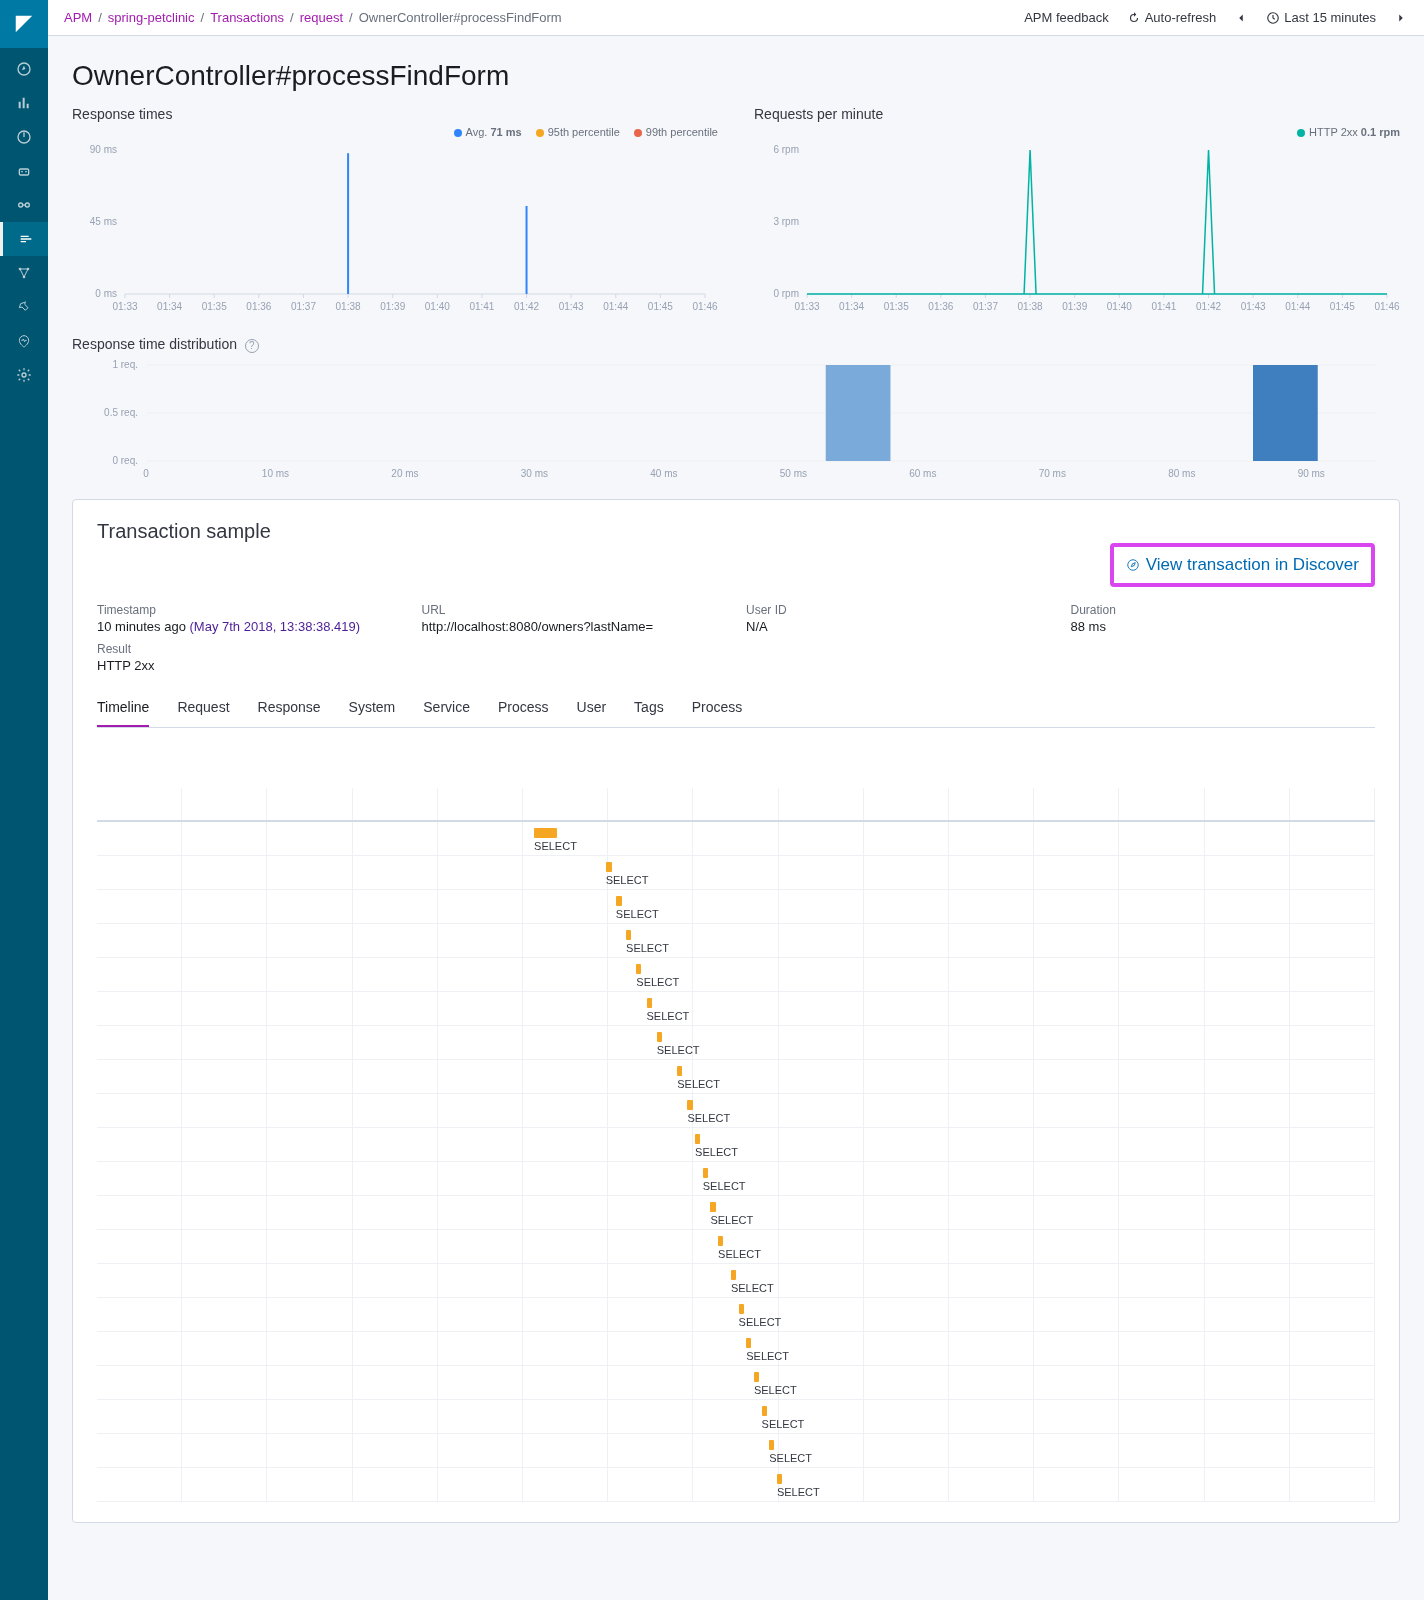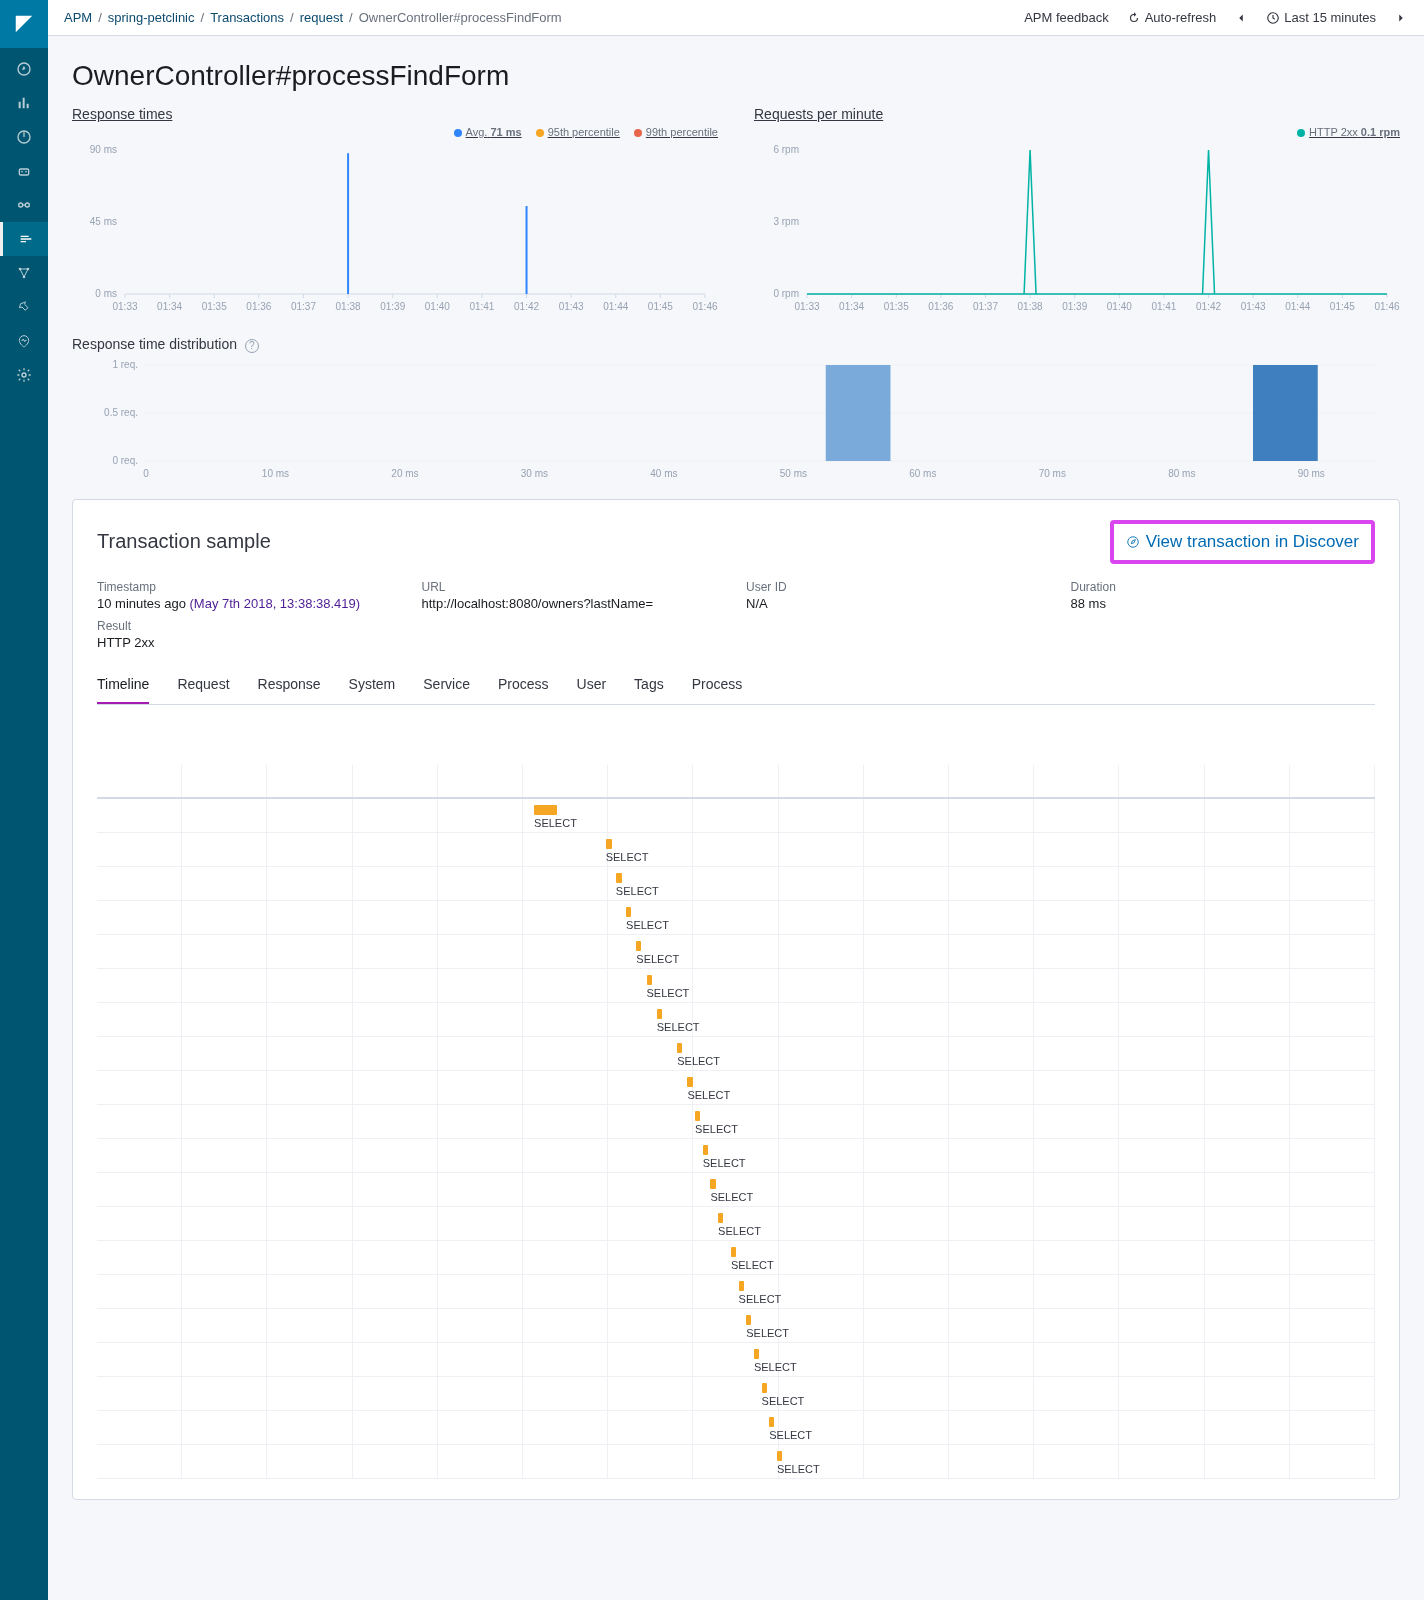--- a/index.html
+++ b/index.html
@@ -8,39 +8,39 @@
   .sidenav { width: 48px; background: #005571; flex: 0 0 48px; display:flex; flex-direction:column;}
   .logo-cell { height:48px; background:#0079a5; display:flex; align-items:center; justify-content:center;}
   .logo-cell svg{width:22px;height:22px;fill:#fff;}
   .nav-items{ display:flex; flex-direction:column; margin-top:4px;}
   .nav-item{ height:34px; display:flex; align-items:center; justify-content:center; color:#b8cdd6; cursor:pointer;}
   .nav-item.active{ background:#006a8a; border-left:3px solid #f0f0f0; color:#fff;}
   .nav-item svg{ width:16px;height:16px; fill:currentColor;}
   .main { flex:1; background:#f5f7fa; }
   .topbar { background:#fff; border-bottom:1px solid #d3dae6; display:flex; align-items:center; padding:0 16px; height:36px; font-size:13px;}
   .crumbs { display:flex; gap:6px; align-items:center; }
-  .crumbs a{ color:#0c4a6e; text-decoration:none;}
+  .crumbs a{ color:#a21caf; text-decoration:none;}
   .crumbs .sep{ color:#69707d;}
   .crumbs .current{ color:#69707d;}
   .top-actions{ margin-left:auto; display:flex; gap:18px; align-items:center; color:#343741;}
   .top-actions .link{ color:#343741; cursor:pointer; display:flex; align-items:center; gap:4px;}
   .top-actions svg{ width:14px; height:14px; fill:currentColor;}
   .content{ padding:16px 24px;}
   h1.page-title{ font-size:28px; font-weight:400; color:#1a1c21; margin:8px 0 14px;}
-  .row2 { display:flex; gap:36px;text-decoration:underline; }
+  .row2 { display:flex; gap:36px; }
   .chart-block{ flex:1;}
   .chart-title{ font-size:14px; font-weight:400; color:#343741; margin-bottom:4px;}
   .legend{ font-size:11px; color:#69707d; display:flex; gap:14px; justify-content:flex-end; margin-bottom:4px;}
   .legend .dot{ width:8px; height:8px; border-radius:50%; display:inline-block; margin-right:4px; vertical-align:middle;}
   .chart-svg{ width:100%; height:180px; display:block;}
   .help-icon{ width:14px;height:14px; border:1px solid #98a2b3; border-radius:50%; display:inline-flex; align-items:center; justify-content:center; font-size:10px; color:#98a2b3; margin-left:4px;}
   .dist-block{ margin-top:14px;}
   .dist-svg{ width:100%; height:130px; display:block;}
   .panel{ background:#fff; border:1px solid #d3dae6; border-radius:4px; padding:20px 24px; margin-top:12px;}
-  .panel-header{ display:flex; align-items:center; margin-bottom:16px;}
+  .panel-header{ display:flex; align-items:flex-start; margin-bottom:16px;flex-direction:column;}
   .panel-header h2{ font-size:20px; font-weight:400;}
   .btn-outline{ margin-left:auto; border:4px solid #d946ef; color:#006bb4; background:#fff; padding:8px 12px; border-radius:4px; font-size:17px; cursor:pointer; display:flex; gap:6px; align-items:center;}
   .btn-outline svg{width:14px;height:14px; fill:none; stroke:#006bb4; stroke-width:1.5;}
   .meta-grid{ display:grid; grid-template-columns: 1fr 1fr 1fr 1fr; gap:8px 20px; font-size:13px; margin-bottom:16px;}
   .meta-label{ color:#69707d; font-size:12px;}
   .meta-value{ color:#1a1c21; margin-top:2px;}
   .meta-value .sub{ color:#4c1d95;}
   .tabs{ display:flex; border-bottom:1px solid #d3dae6; gap:28px; font-size:14px;}
   .tab{ padding:10px 0; color:#343741; cursor:pointer;}
   .tab.active{ border-bottom:2px solid #a21caf; color:#1a1c21; font-weight:500;}

